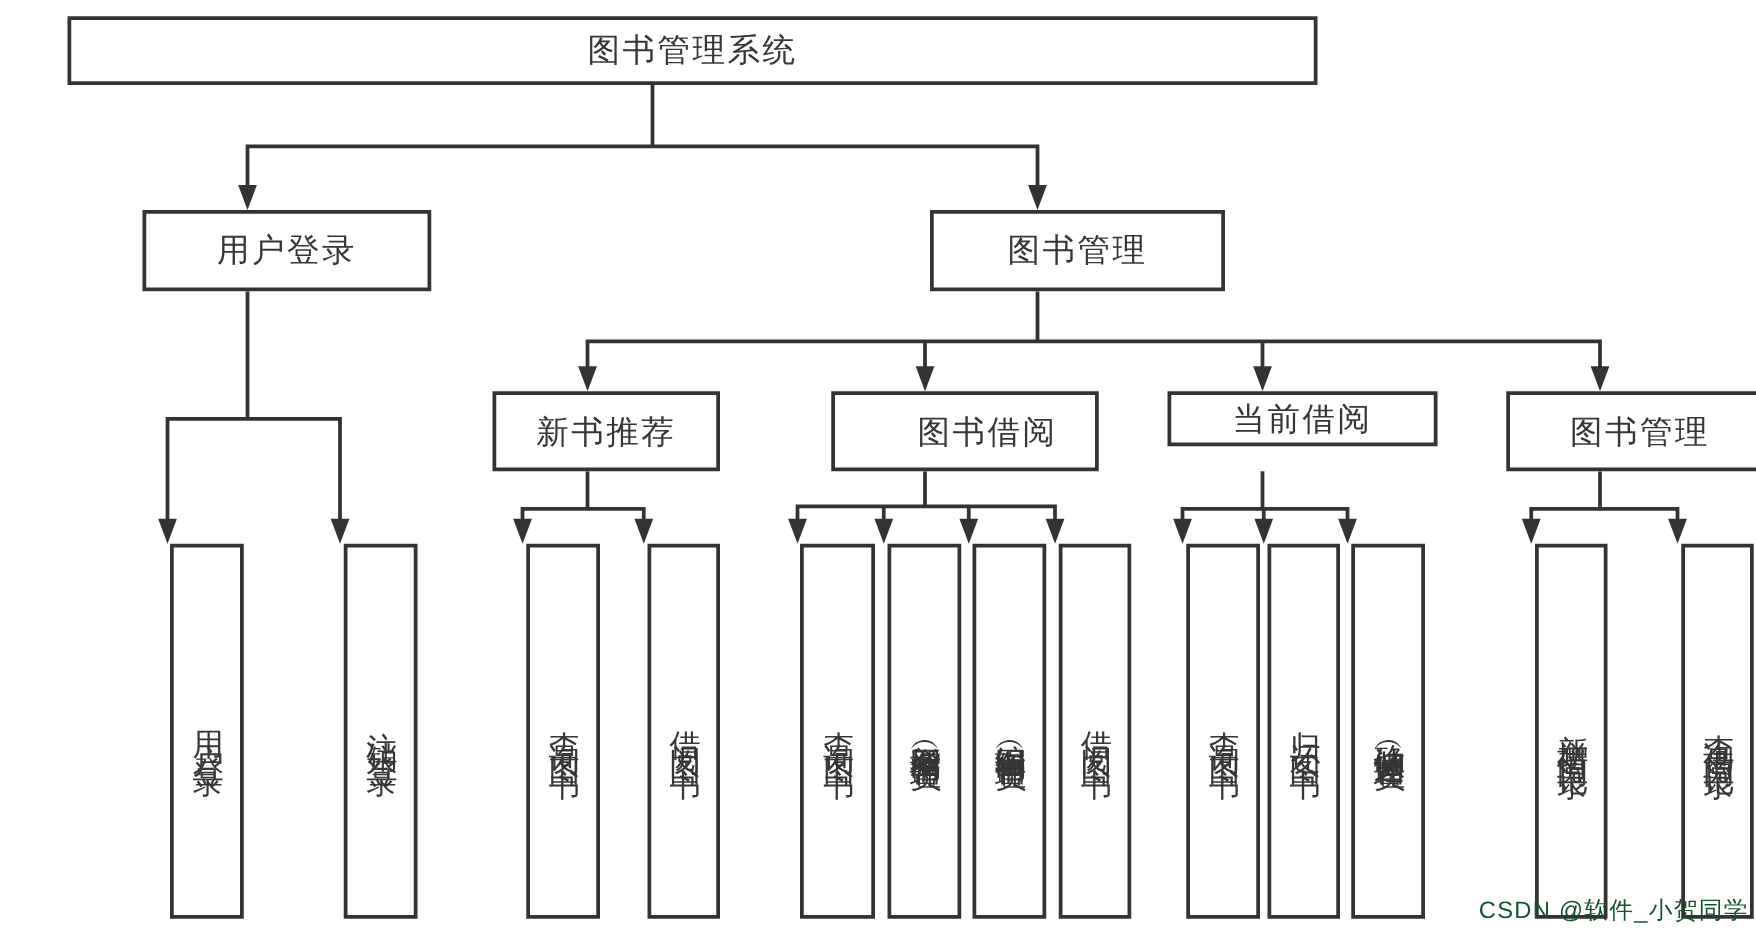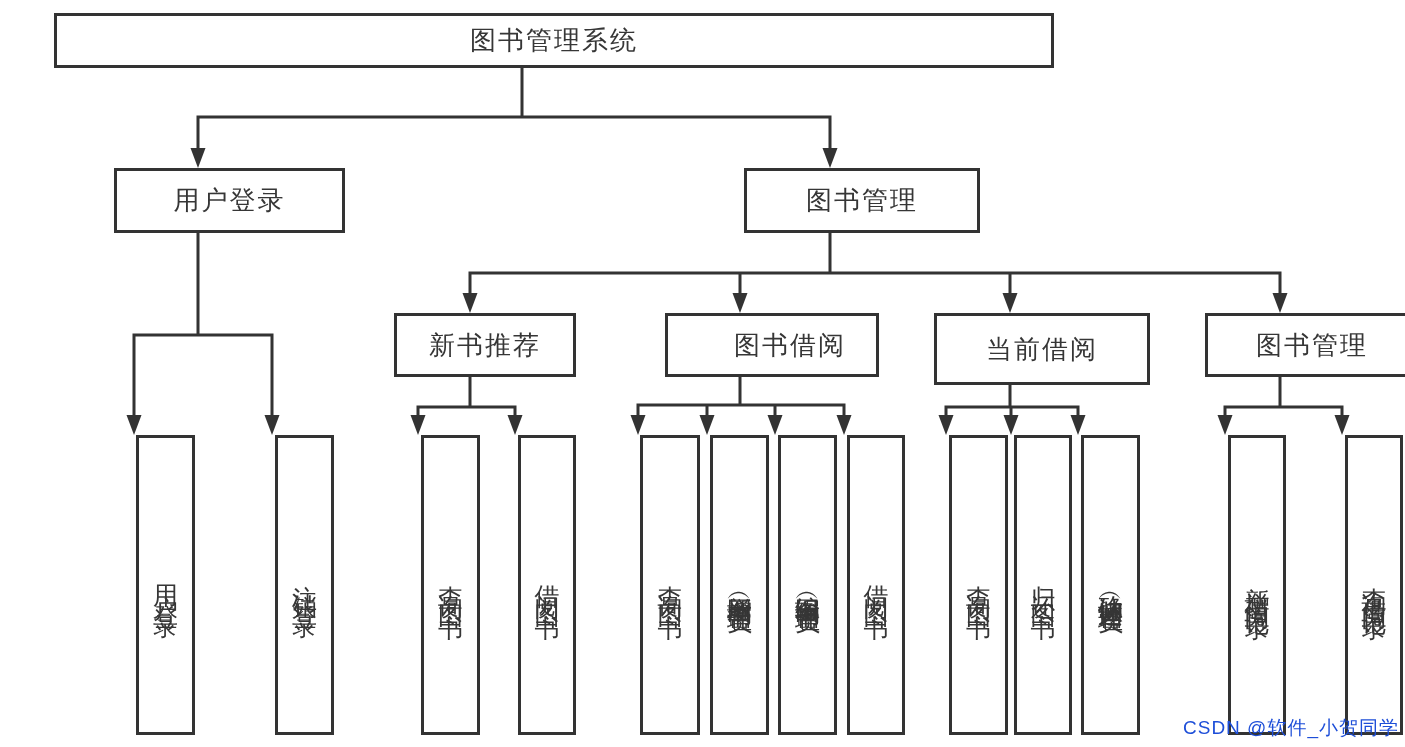--- a/index.html
+++ b/index.html
@@ -28,21 +28,21 @@
     writing-mode:vertical-rl;
     text-orientation:mixed;
     letter-spacing:10px;
     line-height:1;
     white-space:nowrap;
   }
   .leaf.med .vtext  { letter-spacing:6px; }
   .leaf.long .vtext { letter-spacing:2px; }
   #watermark {
     position:absolute; left:1183px; top:715px;
-    font-size:19px; color:#1d4ed8; letter-spacing:1px;
+    font-size:19px; color:#14532d; letter-spacing:1px;
     white-space:nowrap; z-index:5;
   }
 </style>
 </head>
 <body>
 
 <div id="canvas">
 
   <svg id="wires" viewBox="0 0 1405 747" xmlns="http://www.w3.org/2000/svg">
     <g>
@@ -87,21 +87,21 @@
     </g>
   </svg>
 
   <div class="node h-node" style="left:22px; top:13px; width:1000px; height:55px;">图书管理系统</div>
 
   <div class="node h-node" style="left:82px; top:168px; width:231px; height:65px;">用户登录</div>
   <div class="node h-node" style="left:712px; top:168px; width:236px; height:65px;">图书管理</div>
 
   <div class="node h-node" style="left:362px; top:313px; width:182px; height:64px;">新书推荐</div>
   <div class="node h-node" style="left:633px; top:313px; width:214px; height:64px;padding-left:36px;">图书借阅</div>
-  <div class="node h-node" style="left:902px; top:313px; width:216px; height:72px;">当前借阅</div>
+  <div class="node h-node" style="left:902px; top:313px; width:216px; height:44px;">当前借阅</div>
   <div class="node h-node" style="left:1173px; top:313px; width:214px; height:64px;">图书管理</div>
 
   <div class="node leaf" style="left:104px; top:435px; width:59px; height:300px;">
     <span class="vtext">用户登录</span>
   </div>
   <div class="node leaf" style="left:243px; top:435px; width:59px; height:300px;">
     <span class="vtext">注销登录</span>
   </div>
 
   <div class="node leaf" style="left:389px; top:435px; width:59px; height:300px;">

